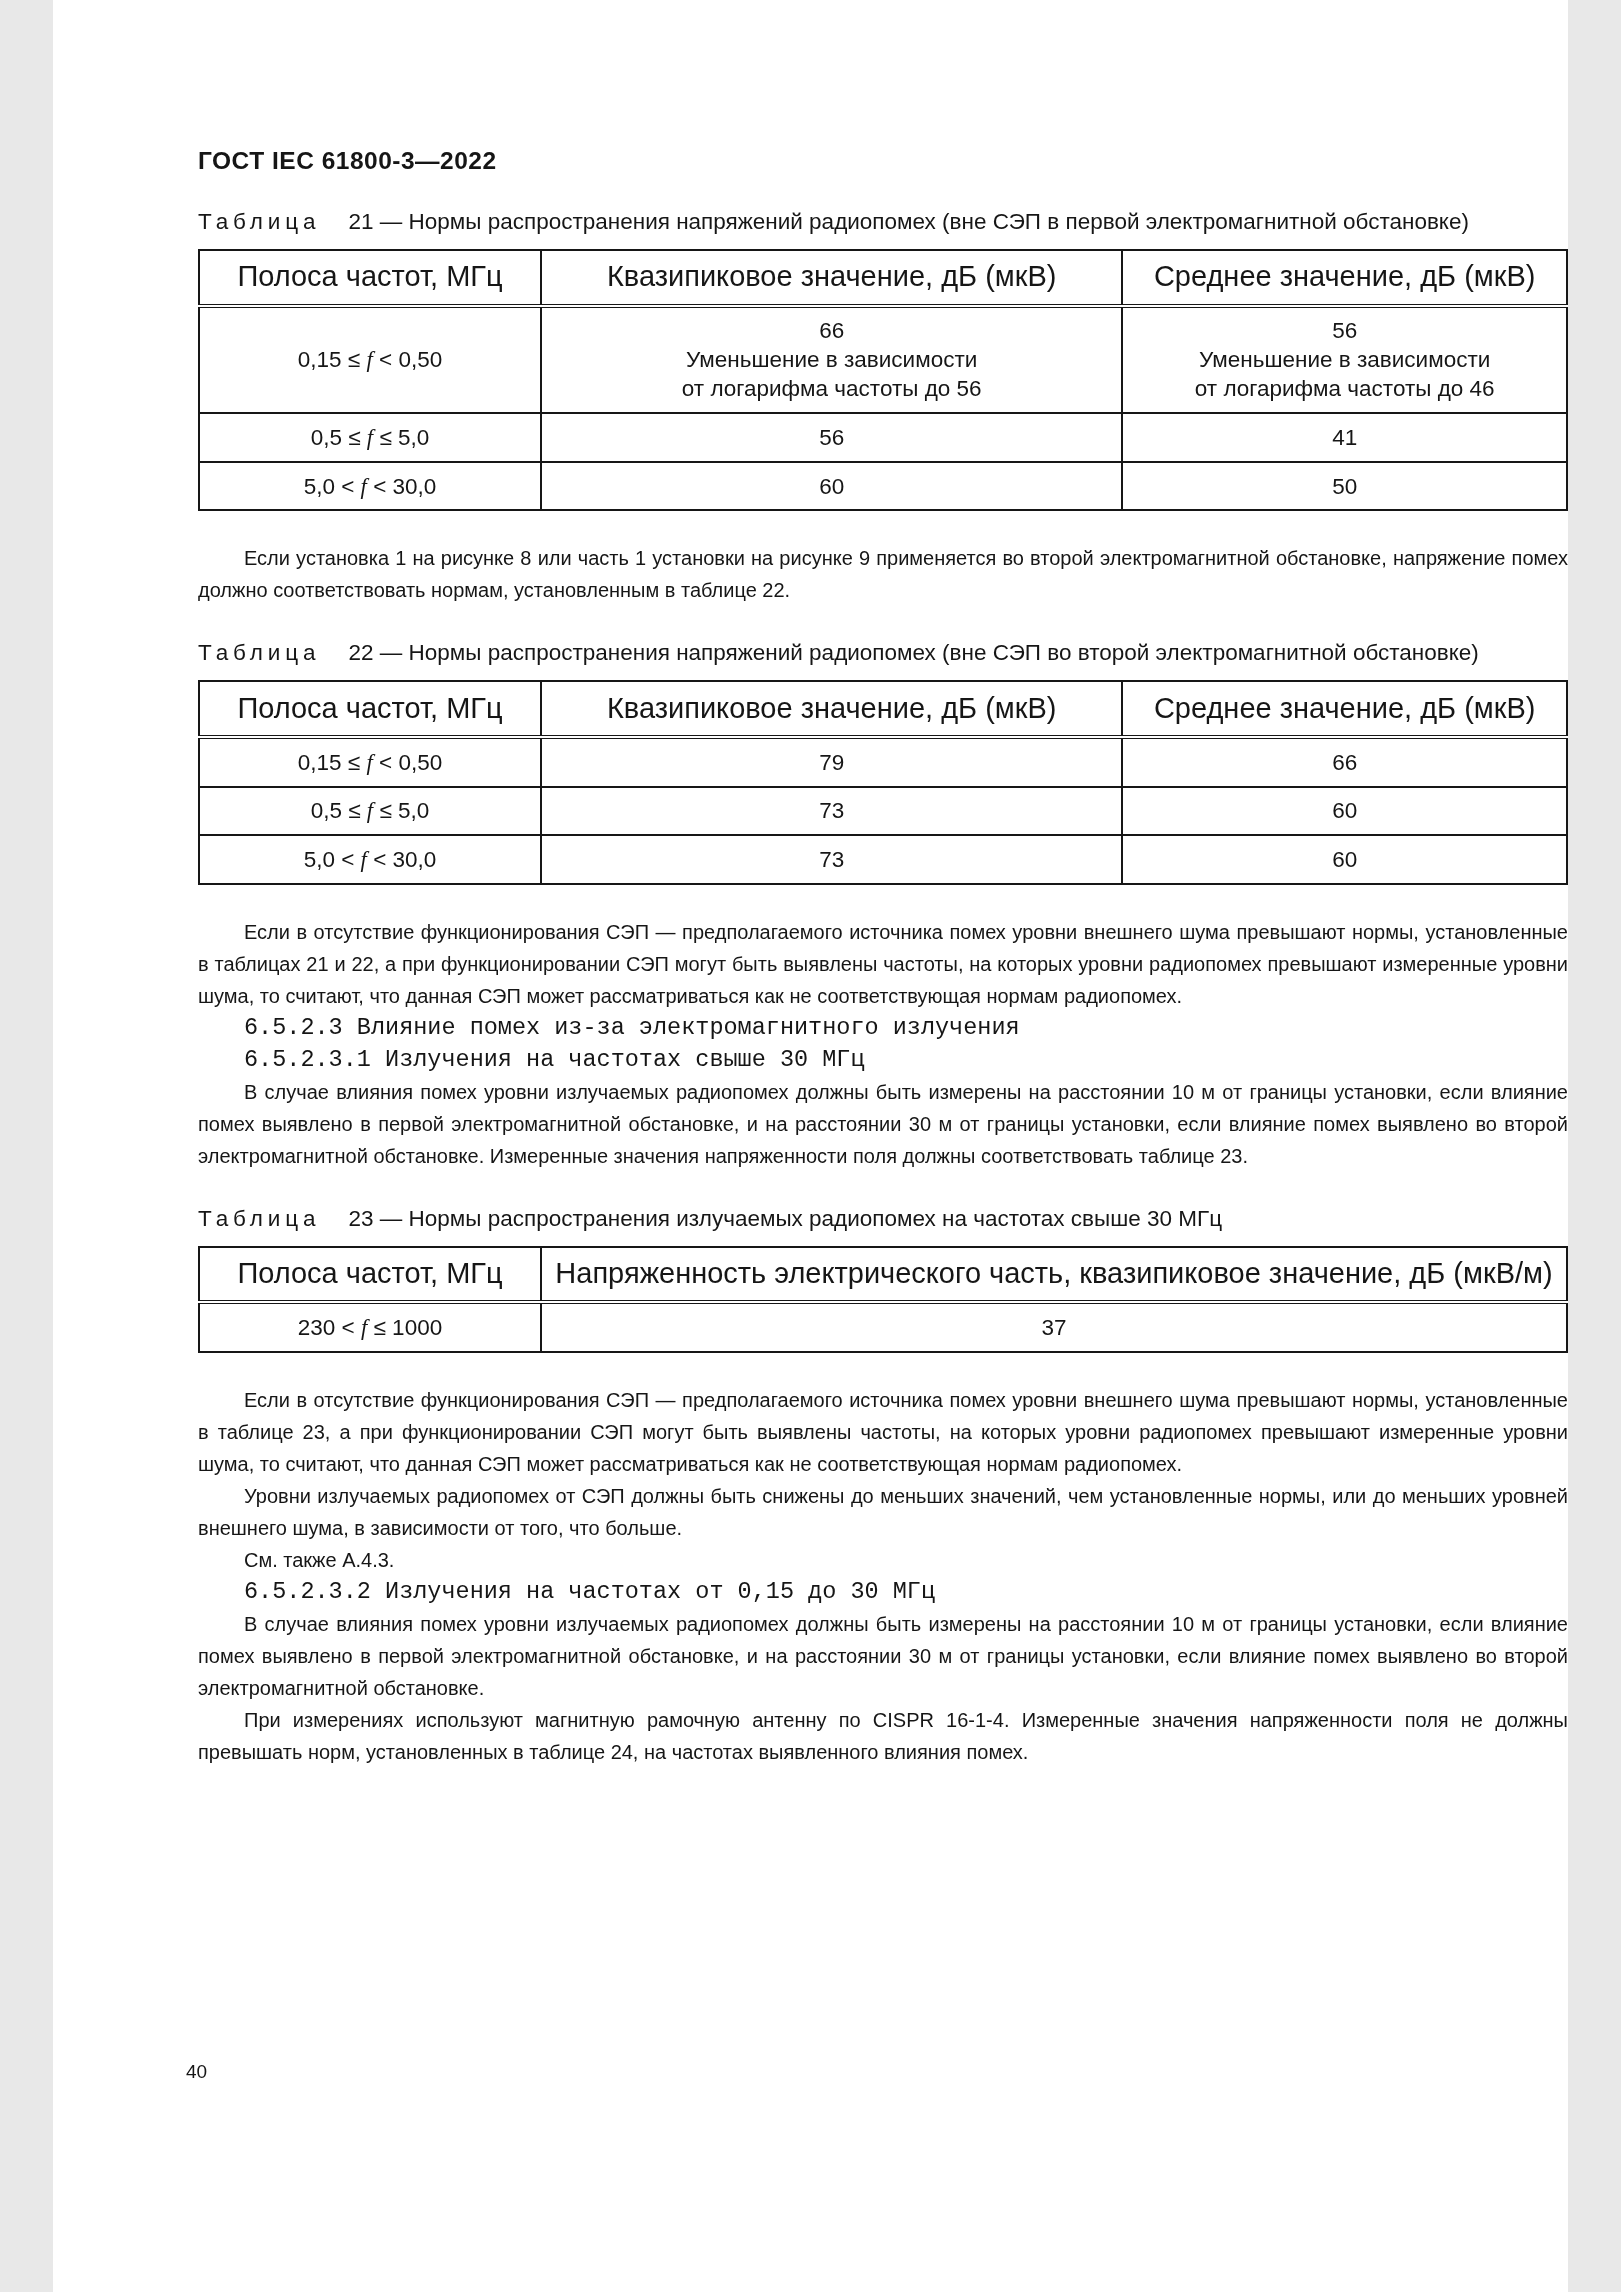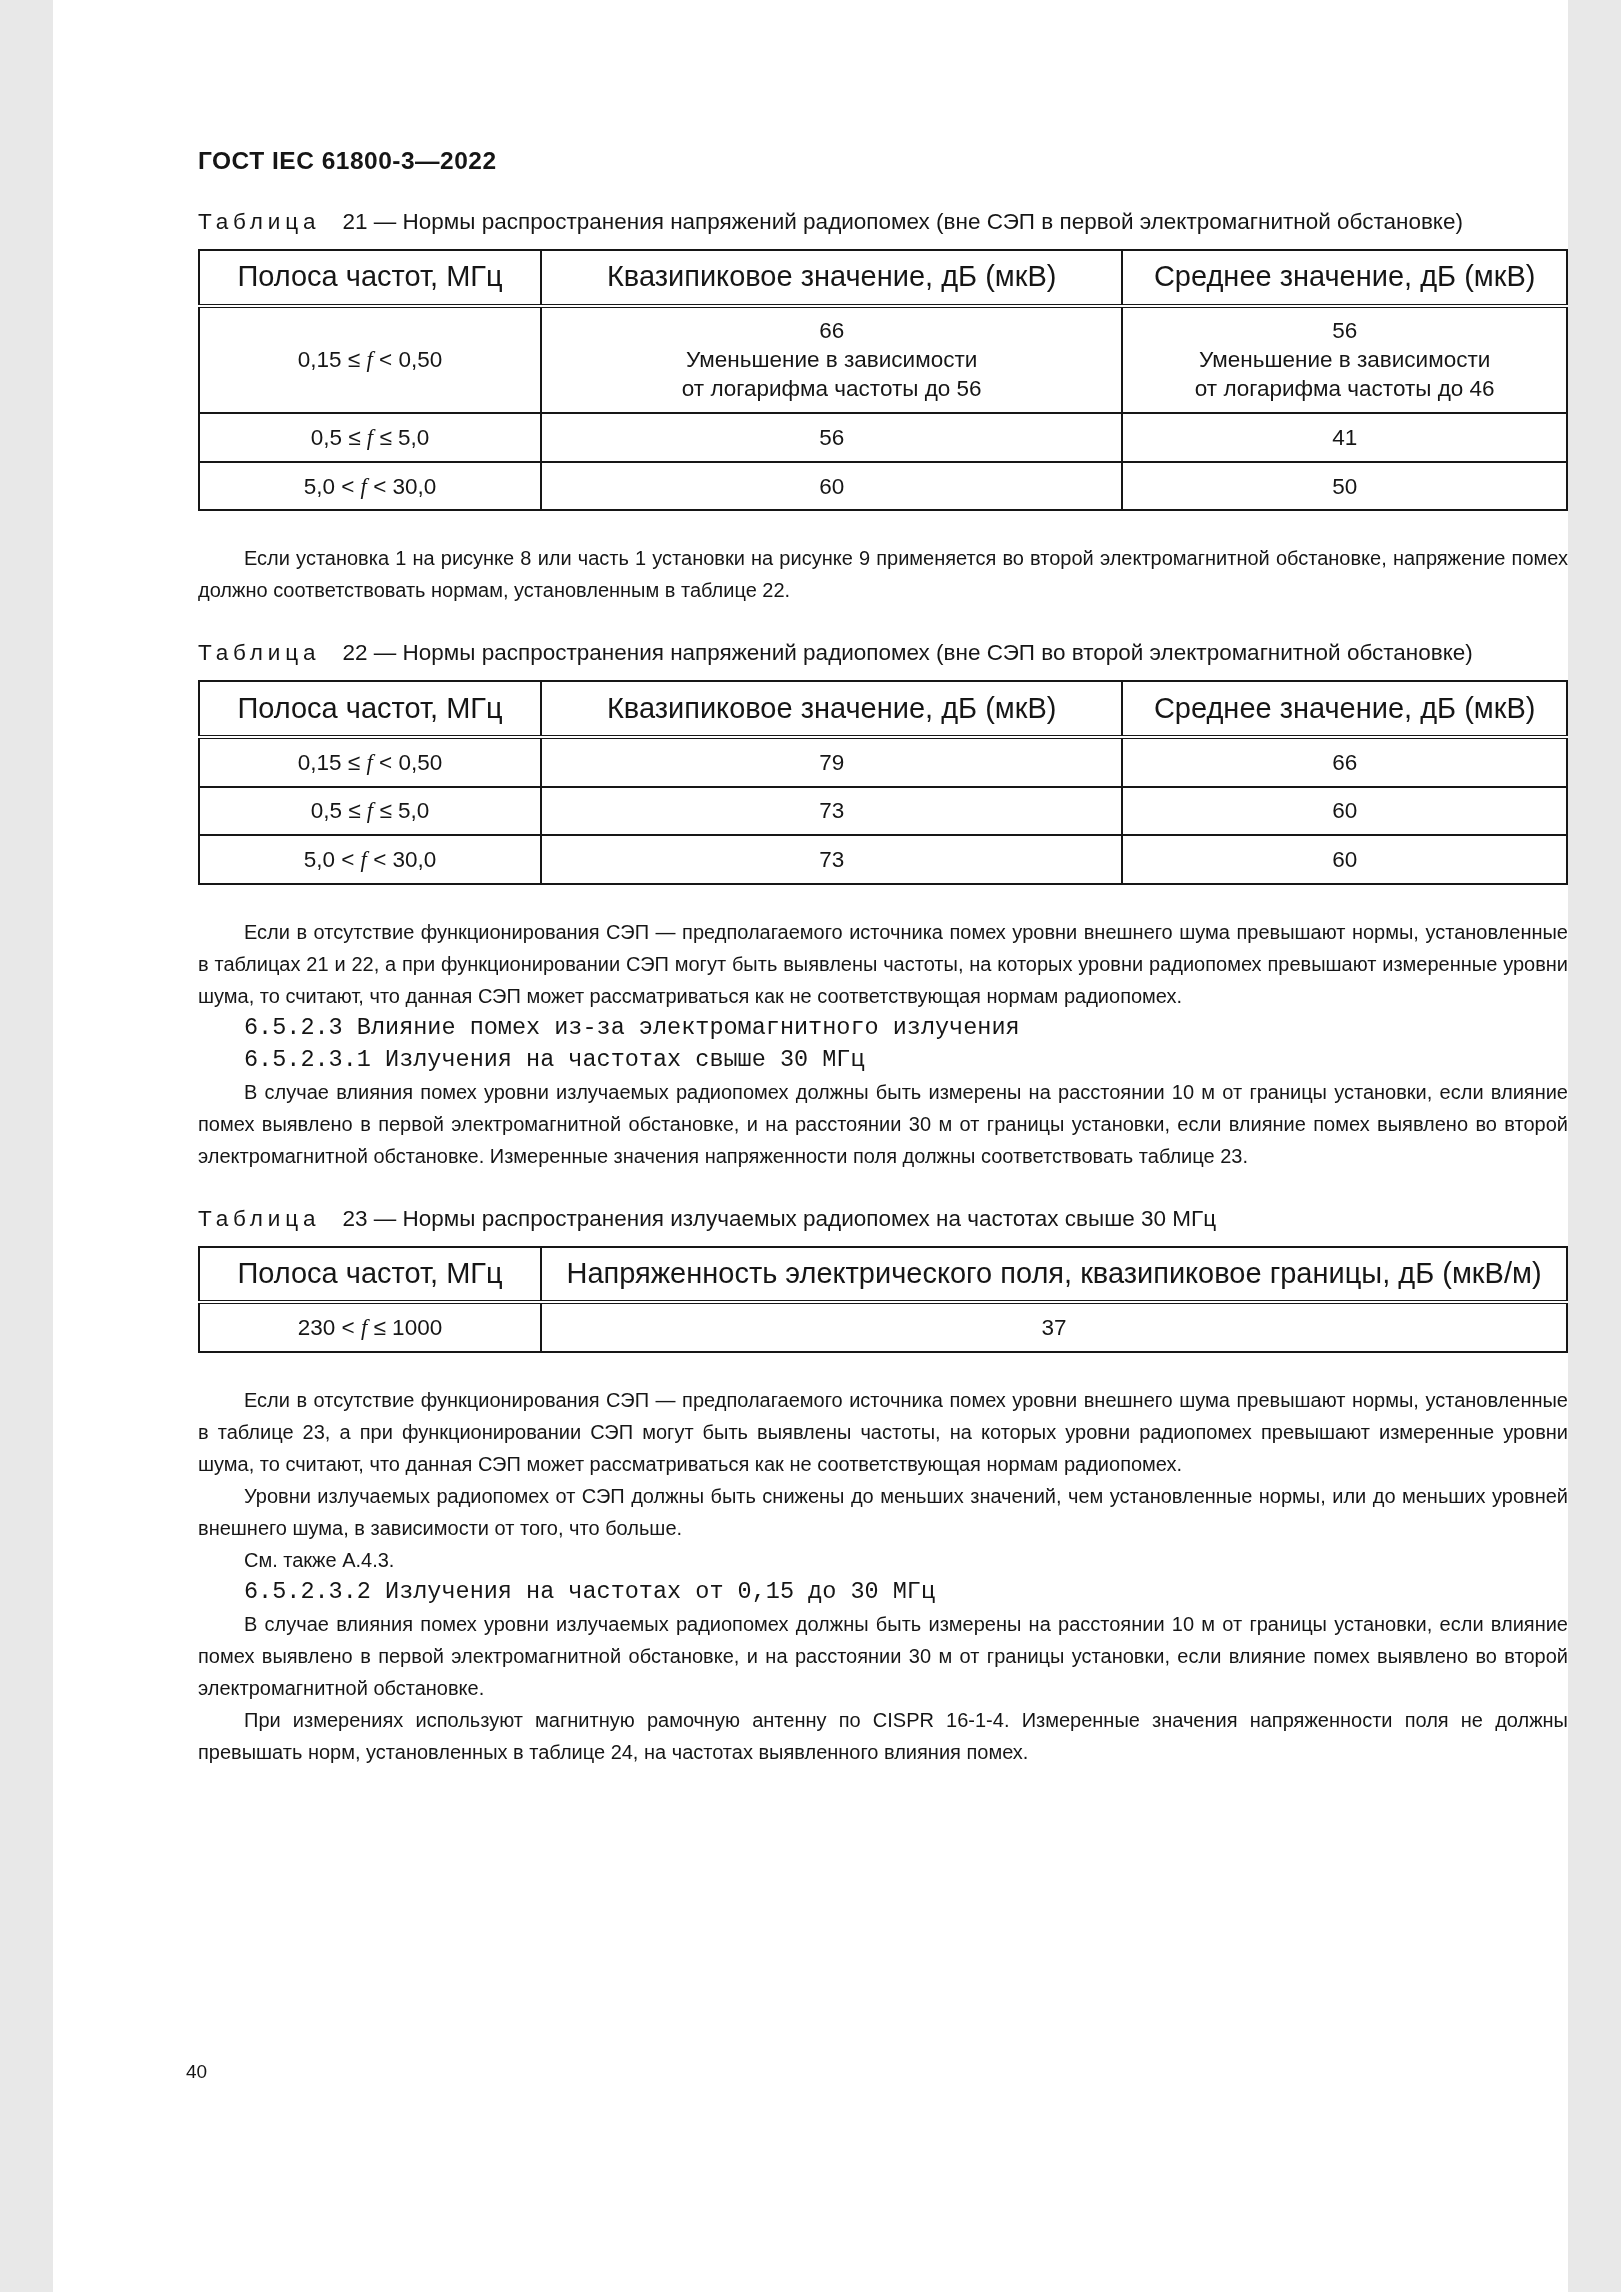--- a/index.html
+++ b/index.html
@@ -27,21 +27,21 @@
     font-weight: bold;
     letter-spacing: 0.5px;
   }
   .table-caption {
     margin-top: 31px;
     margin-bottom: 11.8px;
     font-size: 22.5px;
     line-height: 31px;
     text-align: justify;
   }
-  .caption-word { letter-spacing: 4.9px; margin-right: 22px; }
+  .caption-word { letter-spacing: 4.9px; margin-right: 28px; }
   .data-table {
     width: 100%;
     border-collapse: collapse;
     border: 2.9px solid #161616;
   }
   .data-table th, .data-table td {
     border: 2px solid #161616;
     text-align: center;
     vertical-align: middle;
   }
@@ -175,21 +175,21 @@
     <p class="table-caption"><span class="caption-word">Таблица</span><span>23 — Нормы распространения излучаемых радиопомех на частотах свыше 30 МГц</span></p>
 
     <table class="data-table t2col">
       <colgroup>
           <col class="c1">
           <col class="c2">
         </colgroup>
       <thead>
         <tr>
           <th>Полоса частот, МГц</th>
-          <th>Напряженность электрического поля, квазипиковое границы, дБ (мкВ/м)</th>
+          <th>Напряженность электрического часть, квазипиковое значение, дБ (мкВ/м)</th>
         </tr>
       </thead>
       <tbody>
         <tr>
           <td class="band"><span>230 &lt; </span><span class="fvar">f</span><span> ≤ 1000</span></td>
           <td class="val">37</td>
         </tr>
       </tbody>
     </table>
 

